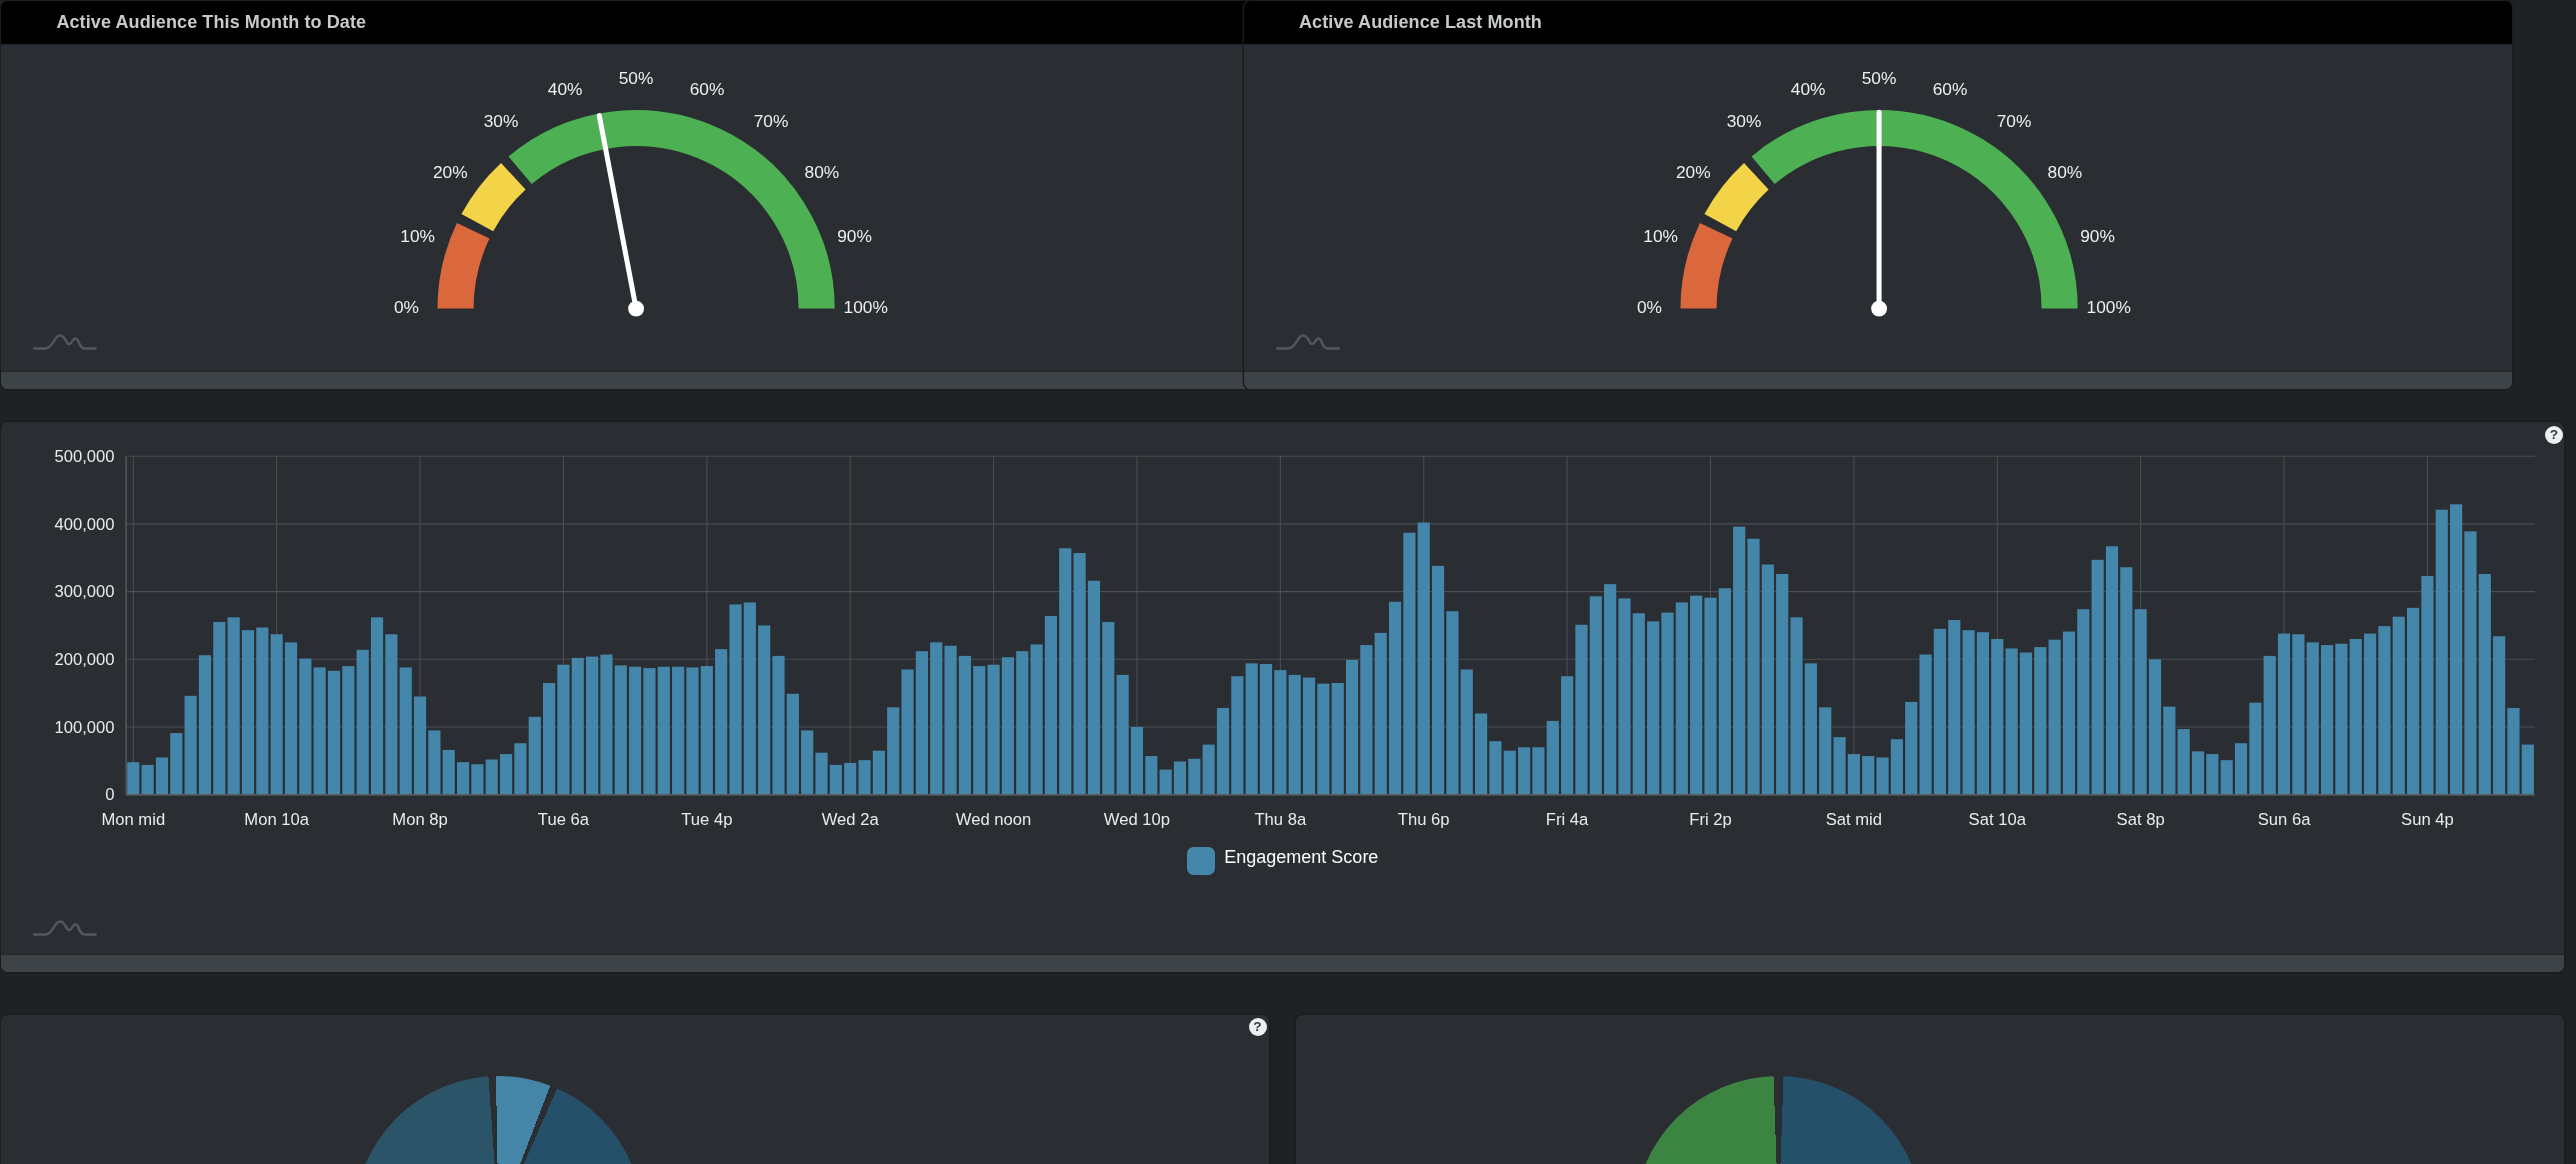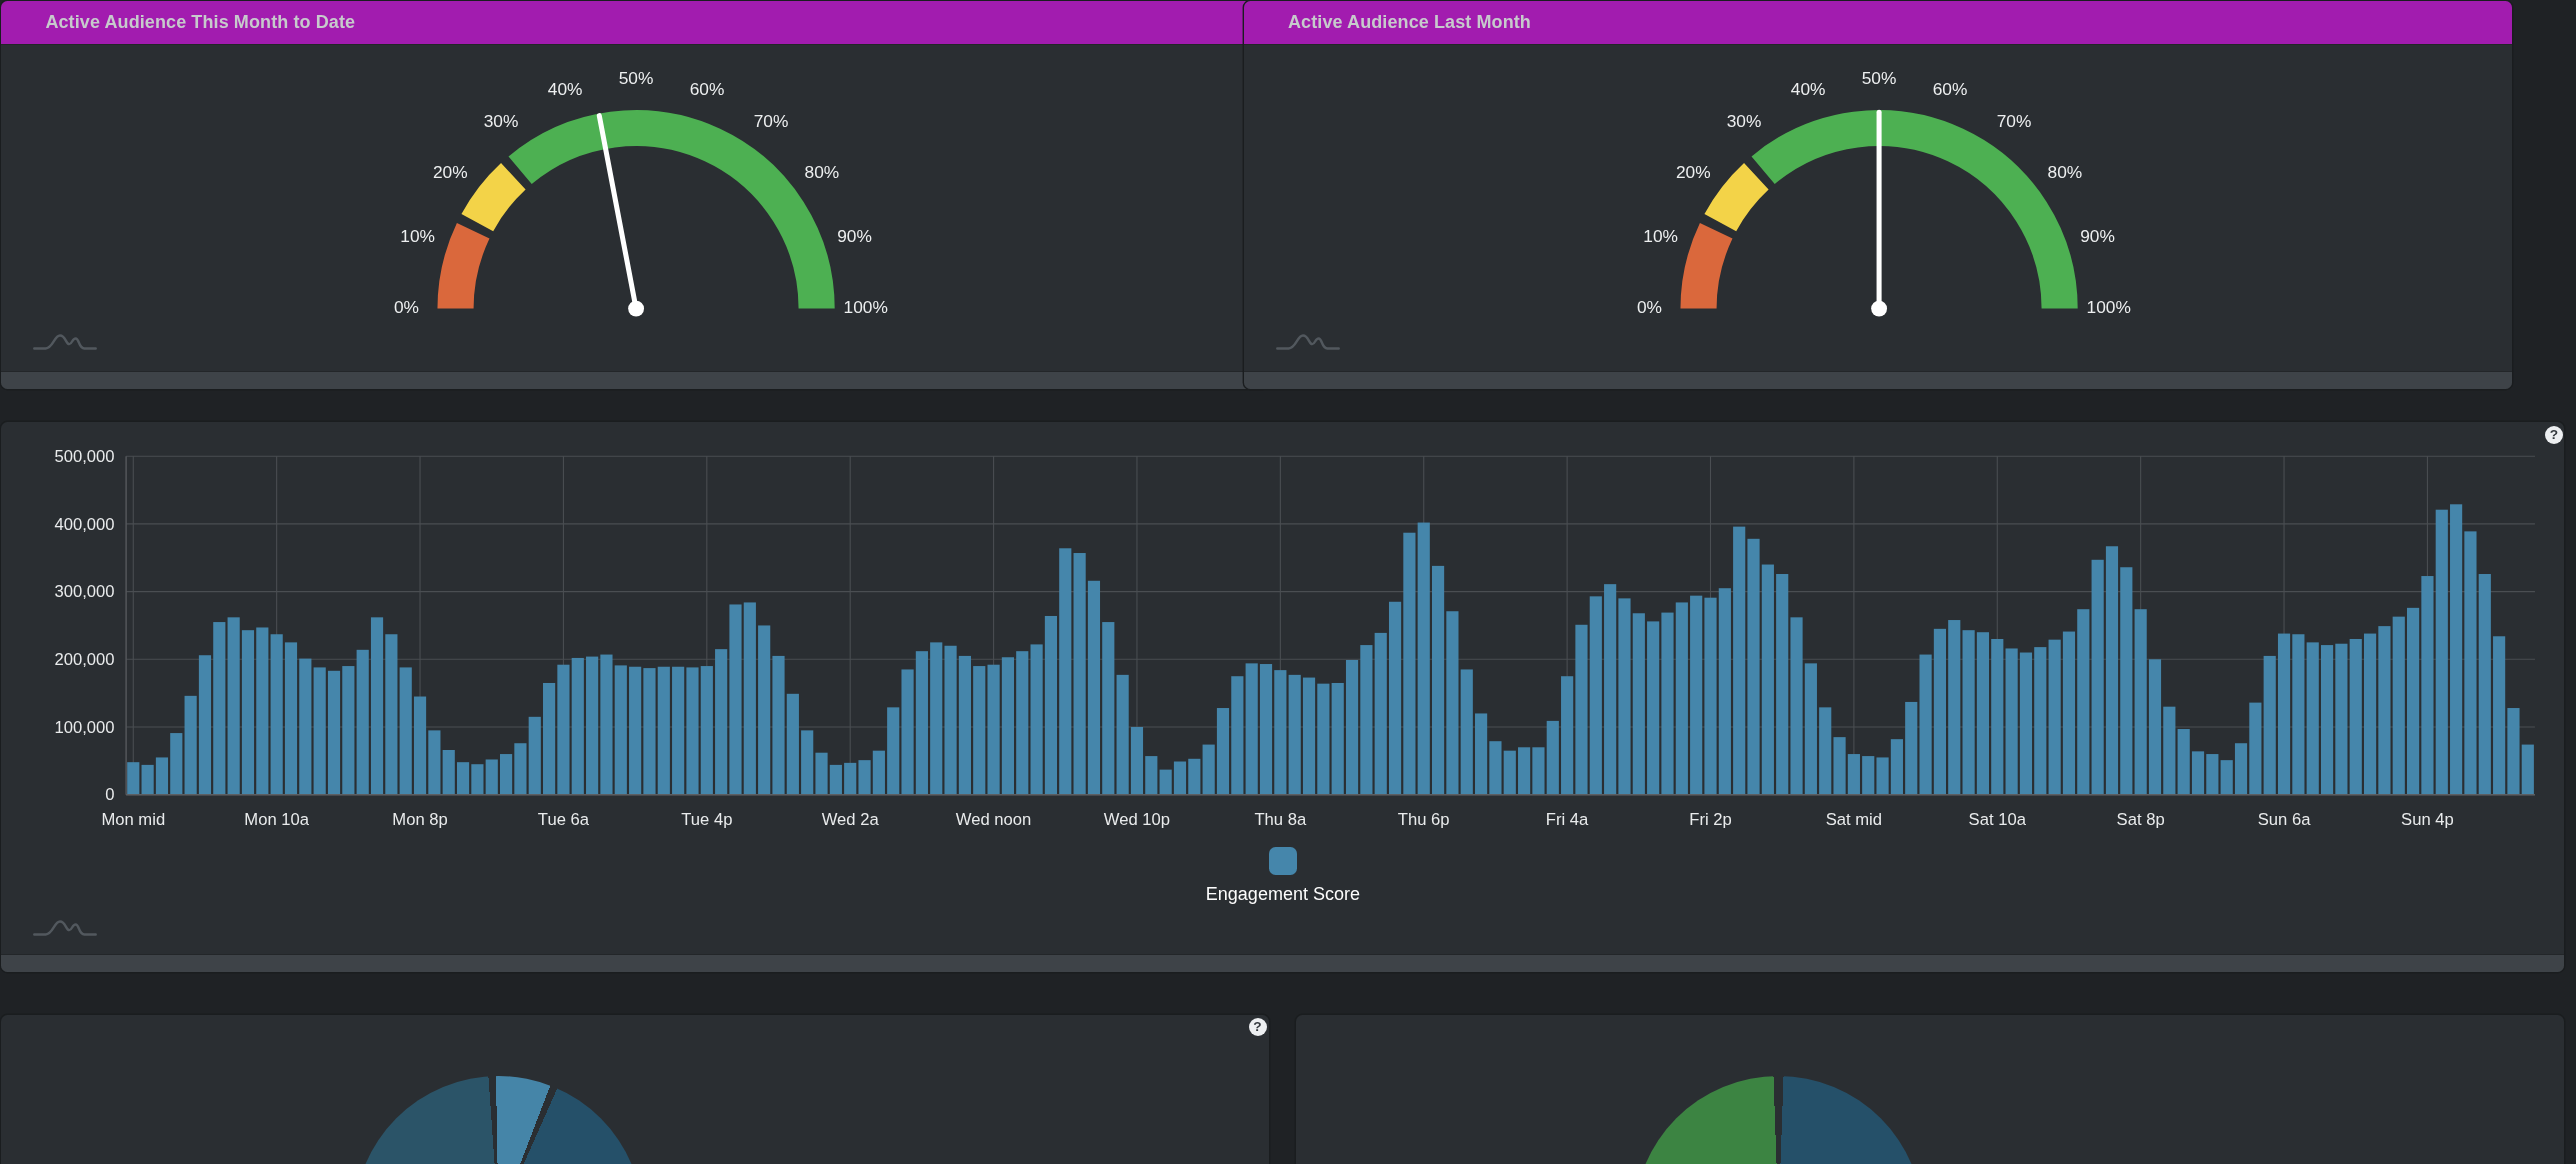--- a/index.html
+++ b/index.html
@@ -1,28 +1,28 @@
 <!DOCTYPE html>
 <html style="font-size:11.6px"><head>
 <meta charset="utf-8">
 <style>
   html,body{margin:0;padding:0;background:#17191c;}
   .page{position:relative;width:2576px;height:1164px;overflow:hidden;background:#1f2225;
         font-family:"Liberation Sans","DejaVu Sans",sans-serif;}
   .panel{position:absolute;background:#2a2e32;border-radius:6.5px;box-shadow:0 0 0 1.4px #1a1d1f;
          display:flex;flex-direction:column;}
-  .panel-header{height:43px;background:#a21caf;border-radius:6.5px 6.5px 0 0;display:flex;align-items:center;
-                padding-left:44px;flex:none;border-bottom:1.4px solid #232629;}
+  .panel-header{height:43px;background:#000000;border-radius:6.5px 6.5px 0 0;display:flex;align-items:center;
+                padding-left:55px;flex:none;border-bottom:1.4px solid #232629;}
   .panel-title{color:#c7cacc;font-size:18px;font-weight:700;letter-spacing:0.1px;}
   .panel-body{position:relative;flex:1;overflow:hidden;}
   .panel-footer{height:17.4px;background:#3e4348;border-radius:0 0 6.5px 6.5px;flex:none;border-top:1.4px solid #232629;}
   .help-btn{position:absolute;width:18px;height:18px;border-radius:50%;background:#edeff1;color:#33383d;
             font-weight:700;font-size:13.7px;line-height:18px;text-align:center;z-index:6;cursor:pointer;}
   .watermark{position:absolute;left:30px;opacity:.85;}
-  .legend-row{position:absolute;left:0;right:0;top:425px;display:flex;align-items:center;justify-content:center;gap:9.4px;flex-direction:column;}
+  .legend-row{position:absolute;left:0;right:0;top:425px;display:flex;justify-content:center;gap:9.4px;}
   .legend-swatch{width:27.5px;height:27.5px;border-radius:6.5px;}
   .legend-label{color:#fdfdfd;font-size:18px;}
   .pie{position:absolute;border-radius:50%;}
   svg text{font-family:"Liberation Sans","DejaVu Sans",sans-serif;}
 </style>
 </head>
 <body>
 
 <div class="page">
 

